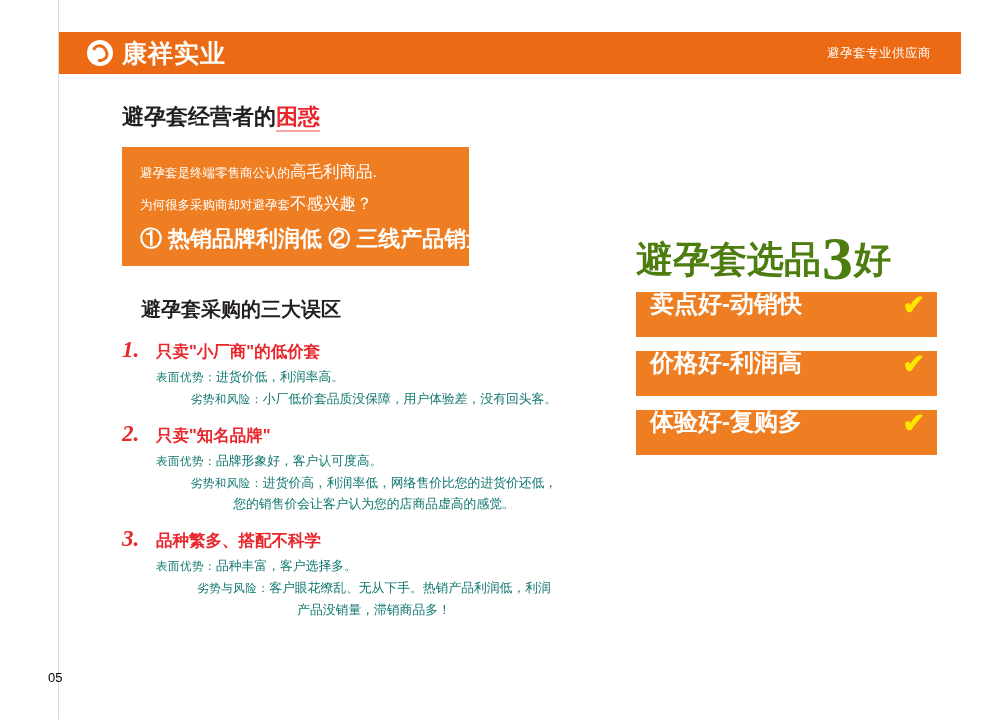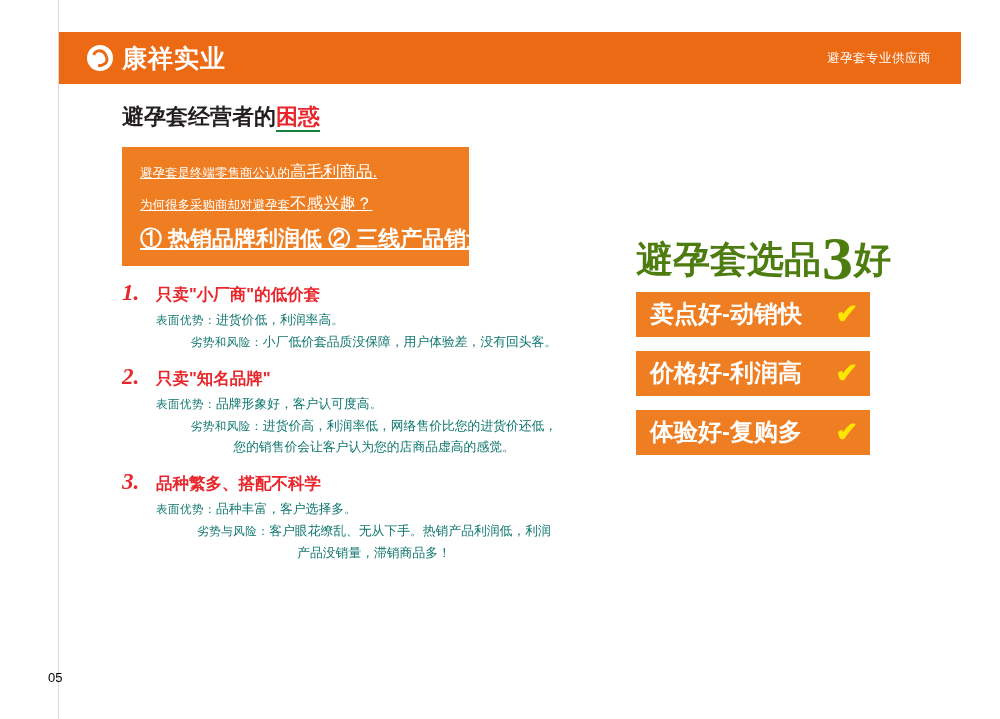--- a/index.html
+++ b/index.html
@@ -25,21 +25,21 @@
     width: 1px;
     height: 719px;
     background: #d9d9d9;
   }
   
   .header {
     position: absolute;
     left: 59px;
     top: 32px;
     width: 902px;
-    height: 52px;
+    height: 42px;
     background: #ec6a13;
     display: flex;
     align-items: center;
     box-sizing: border-box;
   }
   .logo-wrap {
     display: flex;
     align-items: center;
     margin-left: 28px;
   }
@@ -89,31 +89,30 @@
   }
   .sec-title {
     font-size: 22px;
     font-weight: bold;
     color: #231f20;
     line-height: 1.2;
     white-space: nowrap;
   }
   .sec-title .hl {
     color: #e8262b;
-    border-bottom: 2px solid #15803d;
+    border-bottom: 2px solid #fca5a5;
     padding-bottom: 1px;
   }
   .orange-box {
     margin-top: 17px;
     width: 347px;
     background: #ef7e22;
     color: #ffffff;
     padding: 16px 18px 16px 18px;
     box-sizing: border-box;
-    text-decoration: underline;
   }
   .orange-box .line {
     line-height: 1.05;
     margin-bottom: 14px;
     white-space: nowrap;
   }
   .orange-box .line:last-child {
     margin-bottom: 0;
   }
   .sm {
@@ -200,25 +199,24 @@
     font-family: "Liberation Serif", serif;
     font-size: 62px;
     font-weight: bold;
     line-height: 0.8;
     margin: 0 1px;
     position: relative;
     top: 6px;
   }
   .benefit {
     margin-top: 14px;
-    width: 234px;
+    width: 301px;
     height: 45px;
     background: #ef7e22;
     display: flex;
-    align-items: center;
     padding-left: 14px;
     box-sizing: border-box;
   }
   .benefit-text {
     color: #ffffff;
     font-size: 24px;
     font-weight: bold;
     line-height: 1;
     white-space: nowrap;
   }
@@ -264,20 +262,23 @@
     <div class="orange-box">
       <div class="line">
         <span class="sm">避孕套是终端零售商公认的</span><span class="lg">高毛利商品.</span>
       </div>
       <div class="line">
         <span class="sm">为何很多采购商却对避孕套</span><span class="lg">不感兴趣？</span>
       </div>
       <div class="line lg-b">①  热销品牌利润低  ②  三线产品销量少</div>
     </div>
 
+    <div class="sec-title-2">
+      <span>避孕套采购的</span><span class="hl">三大误区</span>
+    </div>
 
     <div class="items">
 
       <div class="item">
         <div class="item-head">
           <span class="item-num">1.</span>
           <span class="item-title">只卖"小厂商"的低价套</span>
         </div>
         <div class="item-body">
           <div class="row">

